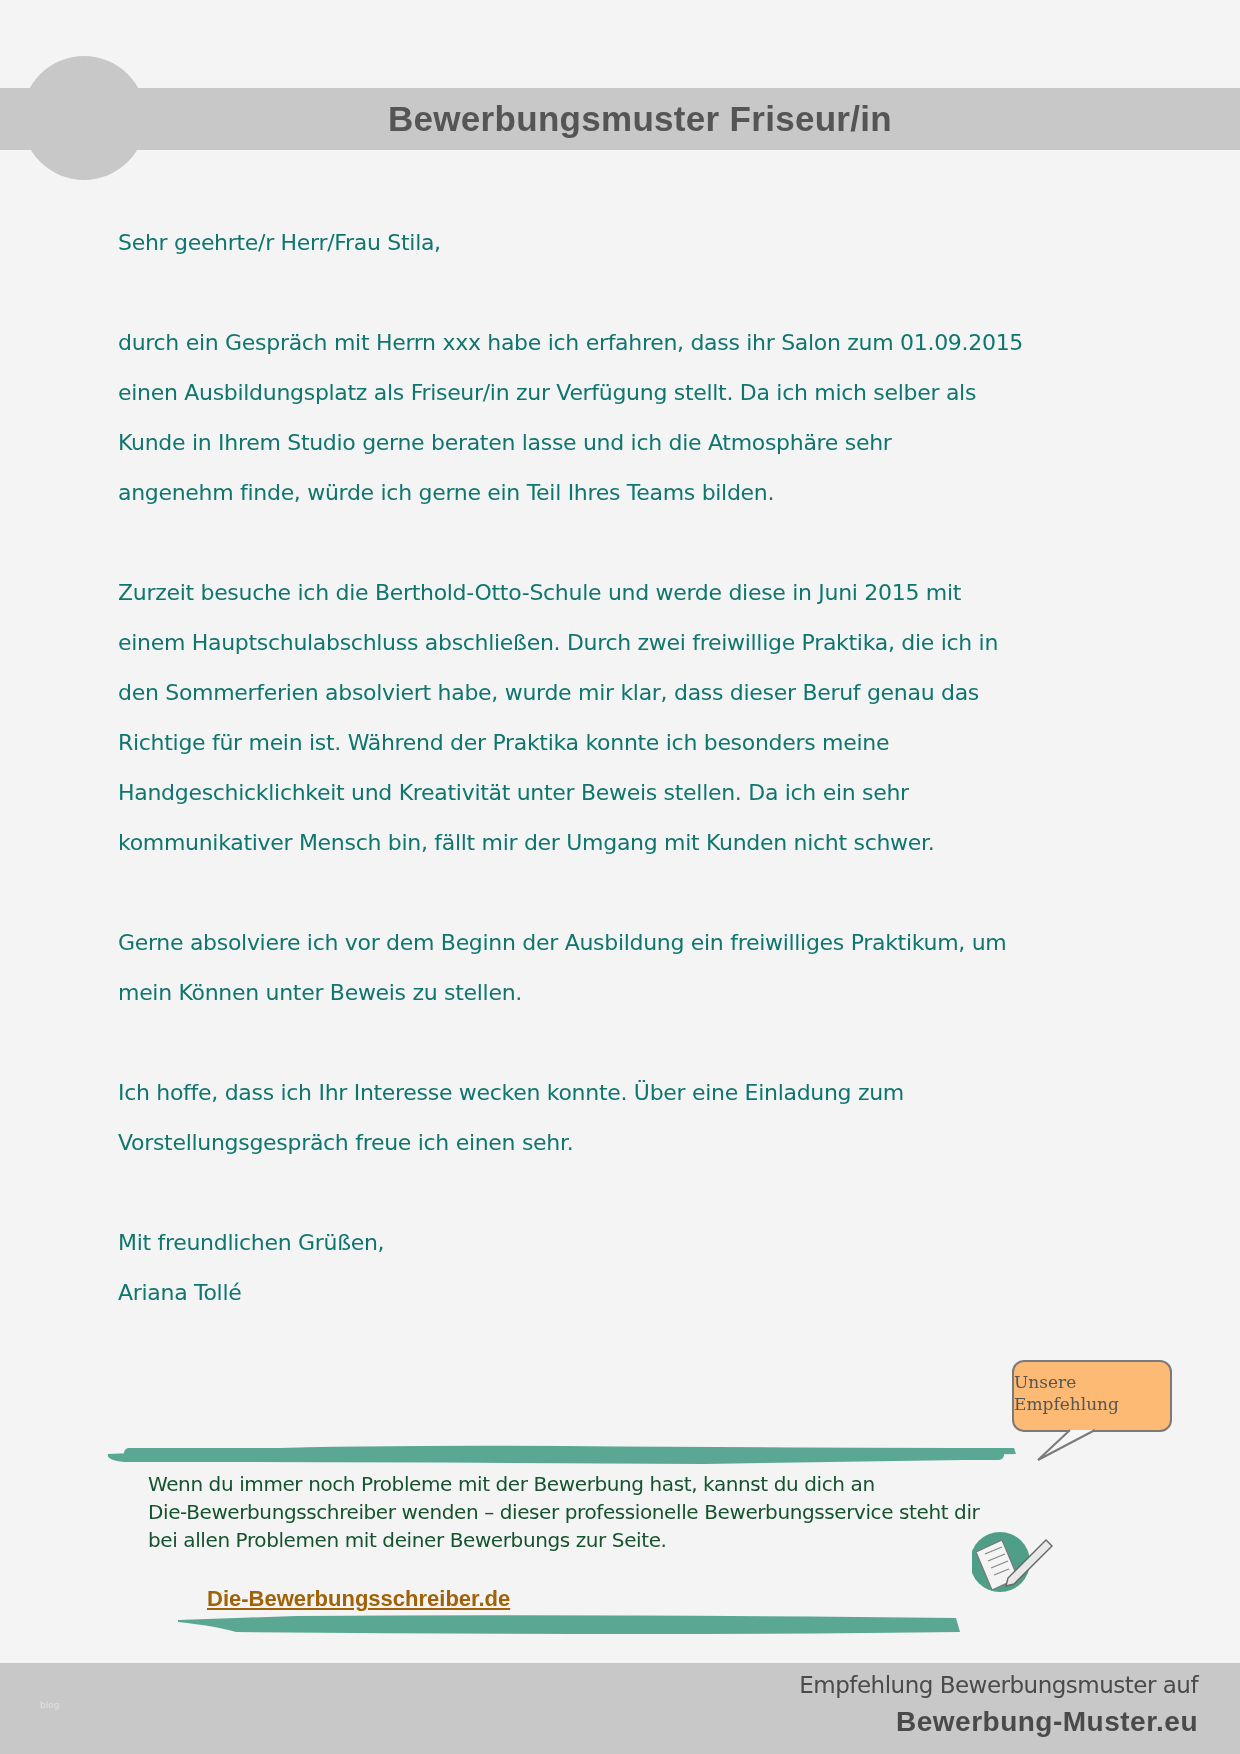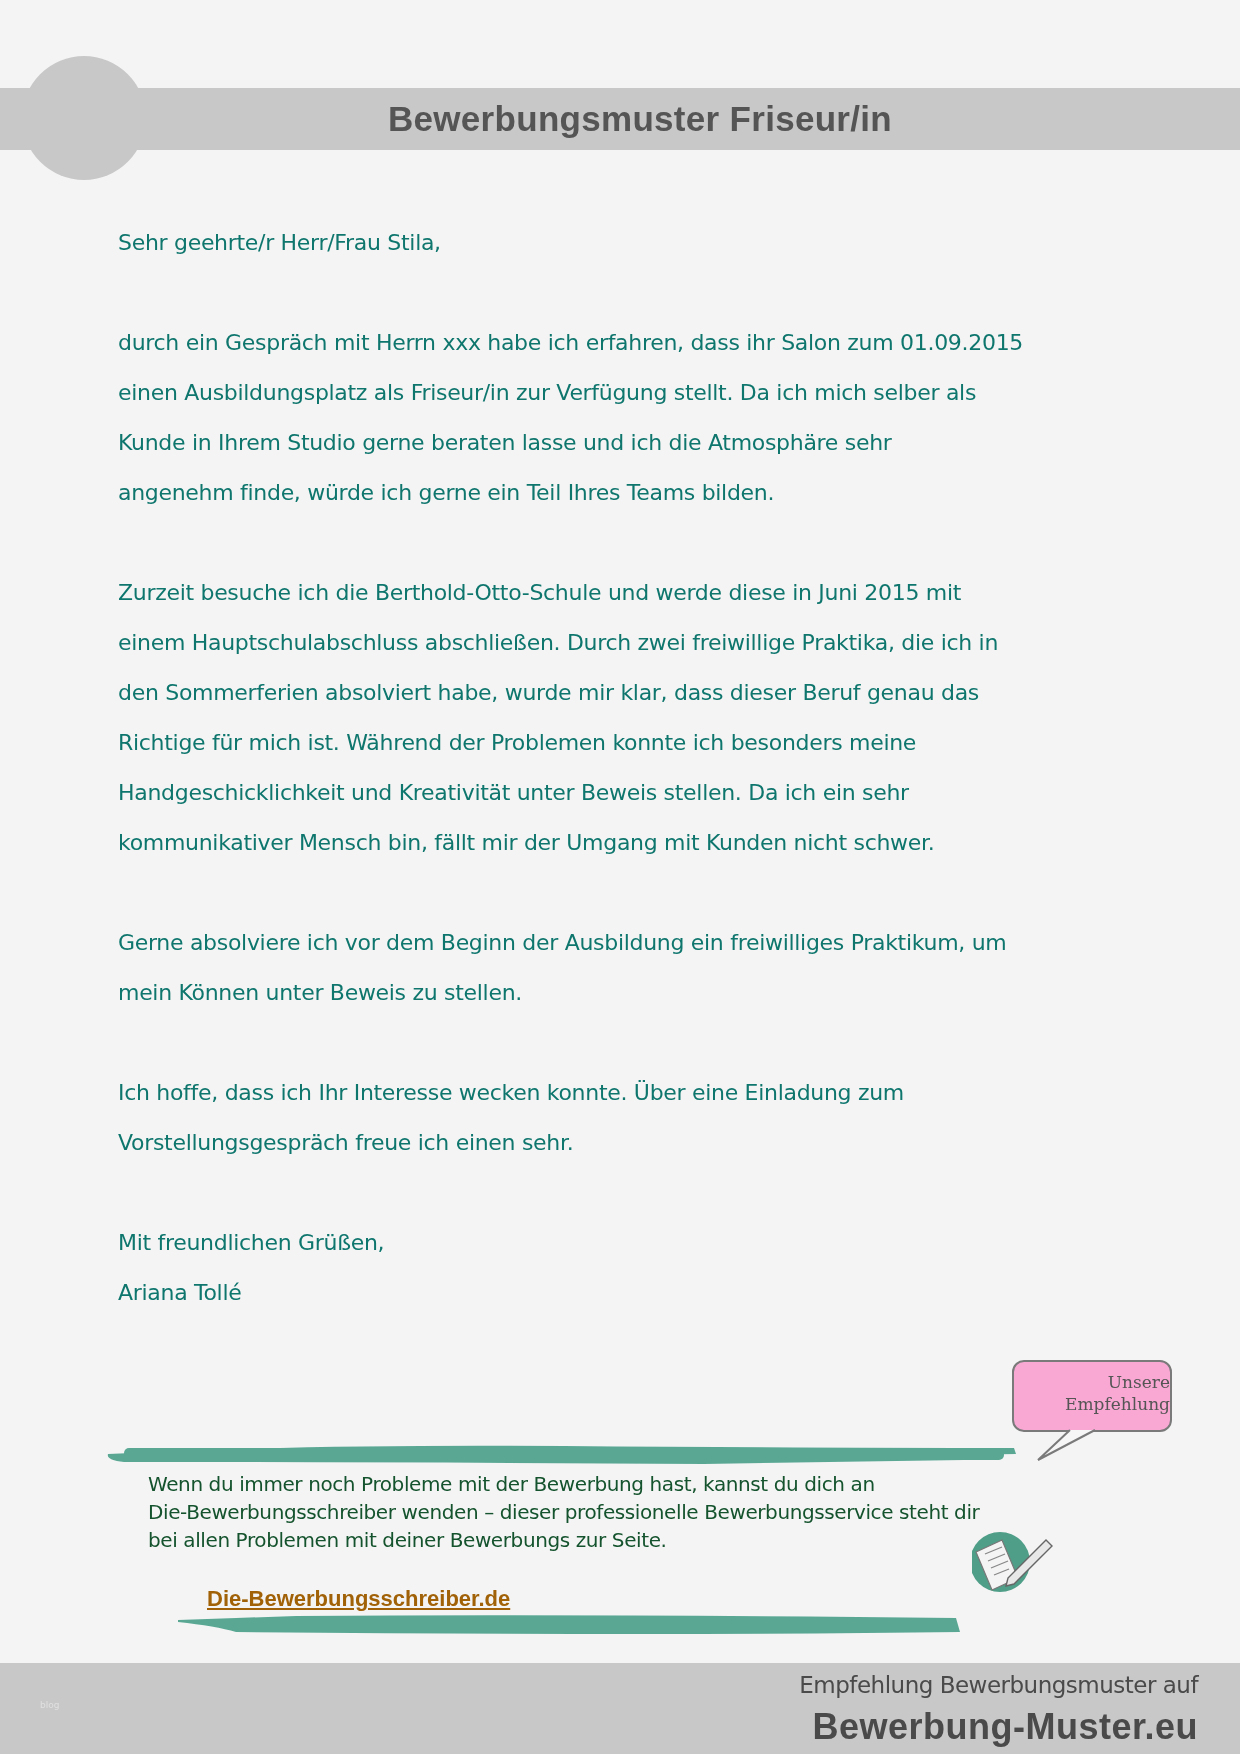--- a/index.html
+++ b/index.html
@@ -29,22 +29,22 @@
       font-family: "DejaVu Sans", sans-serif; font-size: 22px; color: #0f766e;
       letter-spacing: -0.3px;
     }
     .letter p { margin: 0; line-height: 50px; }
     .salutation { margin-bottom: 50px !important; }
     .para { margin-bottom: 50px !important; }
     .closing p { line-height: 50px; }
 
     .bubble {
       position: absolute; left: 1012px; top: 1360px; width: 160px; height: 72px;
-      border: 2px solid #7a7a7a; border-radius: 12px; background: #f9a8d4;
-      text-align: right; font-family: "DejaVu Serif", serif; font-size: 17px;
+      border: 2px solid #7a7a7a; border-radius: 12px; background: #fdba74;
+      text-align: left; font-family: "DejaVu Serif", serif; font-size: 17px;
       color: #555; line-height: 22px; padding-top: 9px; box-sizing: border-box;
     }
     .bubble-tail {
       position: absolute; left: 1030px; top: 1428px;
     }
     .stroke { position: absolute; }
     .promo-text {
       position: absolute; left: 148px; top: 1470px; width: 960px;
       font-family: "DejaVu Sans", sans-serif; font-size: 20px; color: #14532d;
       line-height: 28px; letter-spacing: -0.4px;
@@ -59,21 +59,21 @@
       position: absolute; left: 0; top: 1663px; width: 1240px; height: 91px;
       background: #c8c8c8;
     }
     .footer-sub {
       position: absolute; right: 42px; top: 1672px;
       font-family: "DejaVu Sans", sans-serif; font-size: 23px; color: #4a4a4a;
       letter-spacing: -0.5px;
     }
     .footer-brand {
       position: absolute; right: 42px; top: 1706px;
-      font-family: "Liberation Sans", sans-serif; font-weight: bold; font-size: 36px;
+      font-family: "Liberation Sans", sans-serif; font-weight: bold; font-size: 28px;
       color: #4a4a4a; letter-spacing: 0.5px;
     }
     .footer-mark {
       position: absolute; left: 40px; top: 1700px; font-size: 9px; color: #e0e0e0;
     }
   </style>
 </head>
 <body>
 
 <div class="header-band"></div>
@@ -87,21 +87,21 @@
     <p>durch ein Gespräch mit Herrn xxx habe ich erfahren, dass ihr Salon zum 01.09.2015</p>
     <p>einen Ausbildungsplatz als Friseur/in zur Verfügung stellt. Da ich mich selber als</p>
     <p>Kunde in Ihrem Studio gerne beraten lasse und ich die Atmosphäre sehr</p>
     <p>angenehm finde, würde ich gerne ein Teil Ihres Teams bilden.</p>
   </div>
 
   <div class="para">
     <p>Zurzeit besuche ich die Berthold-Otto-Schule und werde diese in Juni 2015 mit</p>
     <p>einem Hauptschulabschluss abschließen. Durch zwei freiwillige Praktika, die ich in</p>
     <p>den Sommerferien absolviert habe, wurde mir klar, dass dieser Beruf genau das</p>
-    <p>Richtige für mich ist. Während der Problemen konnte ich besonders meine</p>
+    <p>Richtige für mein ist. Während der Praktika konnte ich besonders meine</p>
     <p>Handgeschicklichkeit und Kreativität unter Beweis stellen. Da ich ein sehr</p>
     <p>kommunikativer Mensch bin, fällt mir der Umgang mit Kunden nicht schwer.</p>
   </div>
 
   <div class="para">
     <p>Gerne absolviere ich vor dem Beginn der Ausbildung ein freiwilliges Praktikum, um</p>
     <p>mein Können unter Beweis zu stellen.</p>
   </div>
 
   <div class="para">

